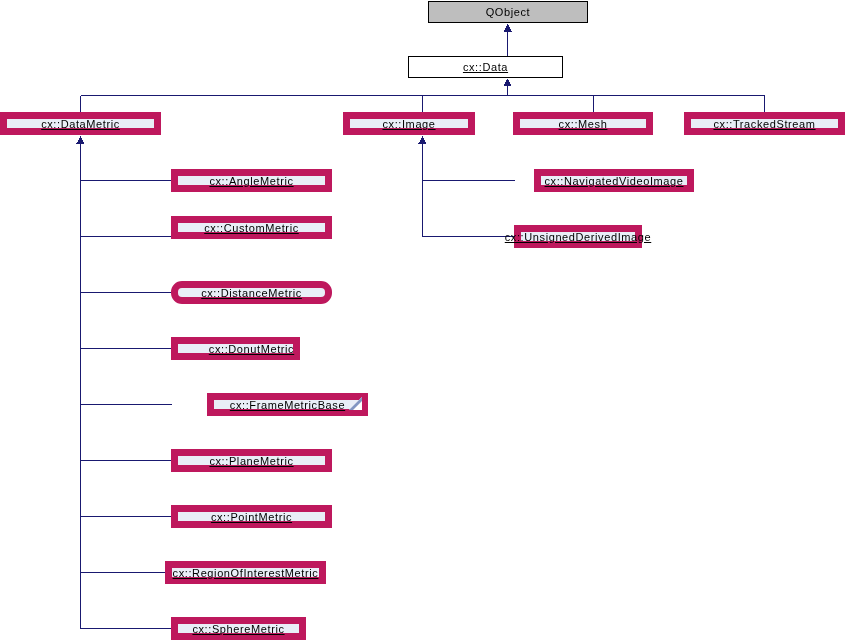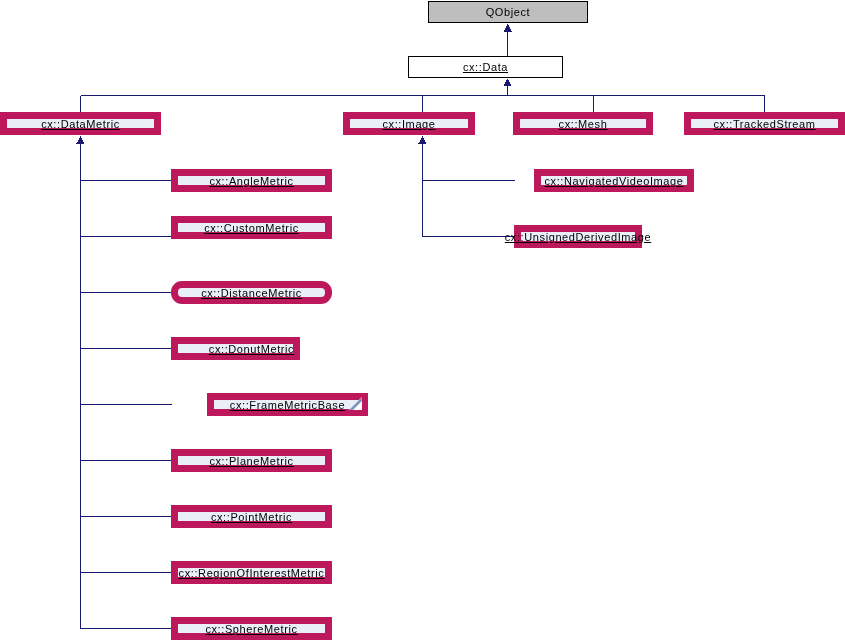--- a/index.html
+++ b/index.html
@@ -144,25 +144,25 @@
   </div>
 
   <div class="node blue" style="left:171px; top:505px; width:161px;">
     <span class="lbl">cx::PointMetric</span>
   </div>
 
   <div class="node blue" style="left:171px; top:449px; width:161px;">
     <span class="lbl">cx::PlaneMetric</span>
   </div>
 
-  <div class="node blue" style="left:171px; top:561px; width:161px;">
+  <div class="node blue" style="left:165px; top:561px; width:161px;">
     <span class="lbl">cx::RegionOfInterestMetric</span>
   </div>
 
-  <div class="node blue" style="left:171px; top:617px; width:161px;align-items:center;">
+  <div class="node blue" style="left:171px; top:617px; width:135px;align-items:center;">
     <span class="lbl">cx::SphereMetric</span>
   </div>
 
   <div class="node blue" style="left:514px; top:169px; width:160px;margin-left:20px;">
     <span class="lbl">cx::NavigatedVideoImage</span>
   </div>
 
   <div class="node blue" style="left:514px; top:225px; width:128px;">
     <span class="lbl">cx::UnsignedDerivedImage</span>
   </div>

